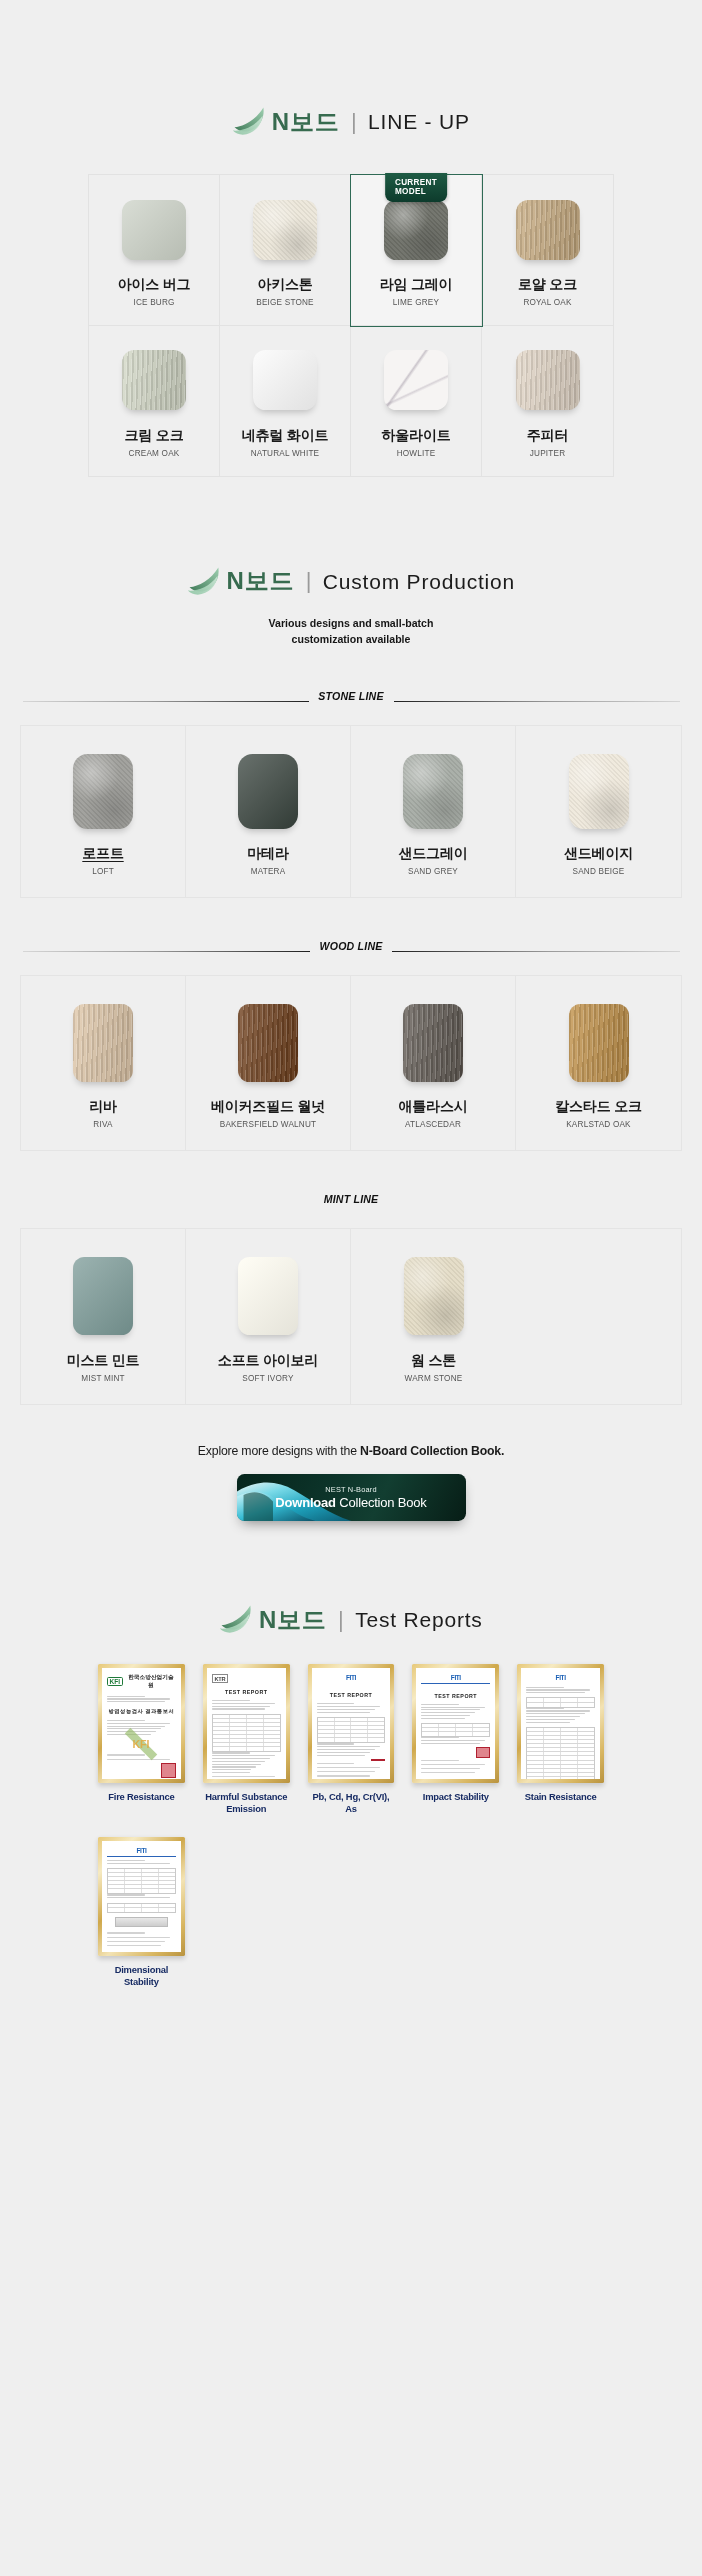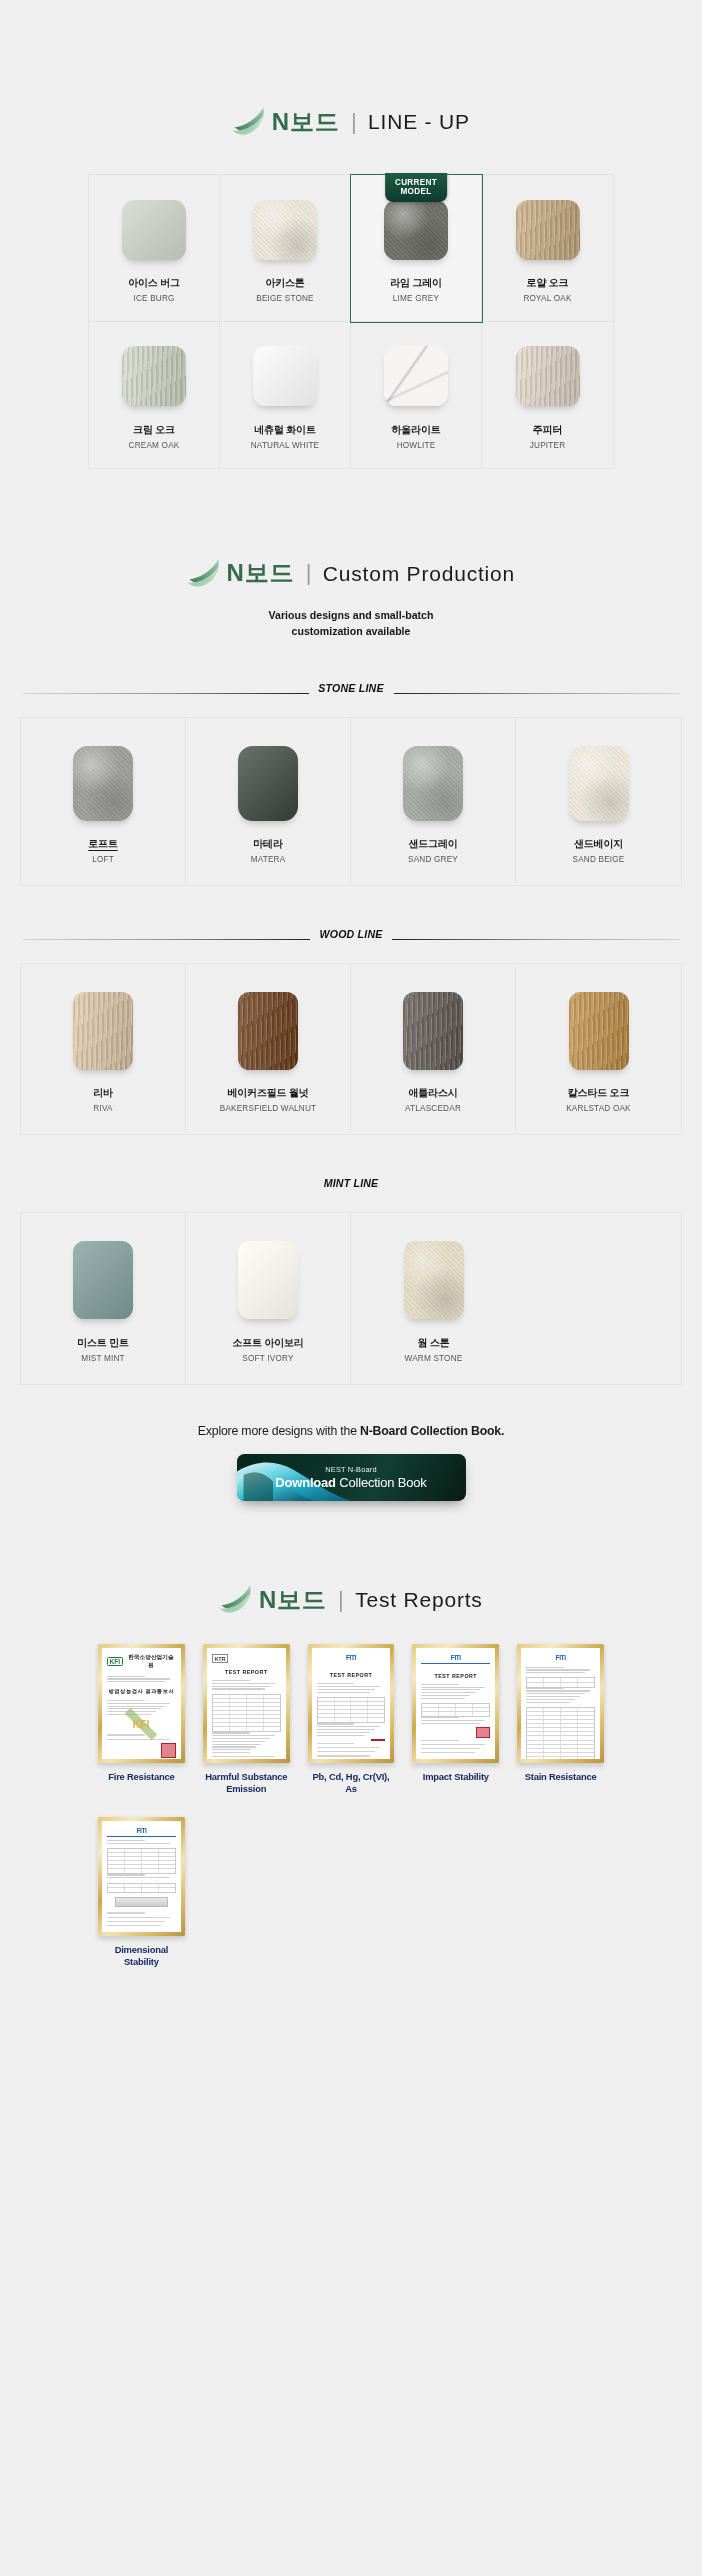--- a/index.html
+++ b/index.html
@@ -37,31 +37,31 @@
     padding:24.5px 4.9px 18px; text-align:center; position:relative;
   }
   .lineup-grid .lcell:nth-child(4n){ border-right:none; }
   .lineup-grid .lcell:nth-child(n+5){ border-bottom:none; }
   .lcell.current { outline:1.6px solid #2f6a55; outline-offset:-0.8px; z-index:4; background:#f4f4f4; }
   .badge-cm {
     position:absolute; top:-1.6px; left:50%; transform:translateX(-50%);
     background:linear-gradient(180deg,#1f5c45 0%,#0d3b2c 100%);
     color:#fff; font-size:8.2px; font-weight:700; line-height:9px;
     padding:4.9px 9.8px 5.7px; border-radius:0 0 7.4px 7.4px; letter-spacing:0.3px;
-    z-index:6; text-align:center; white-space:pre-line;
+    z-index:6; text-align:left; white-space:pre-line;
     box-shadow:0 1.6px 3.3px rgba(0,0,0,.18);
   }
   .swatch {
     width:64px; height:60px; margin:0 auto; border-radius:12.3px;
     box-shadow:0 4.9px 7.4px -3.3px rgba(0,0,0,.22);
     position:relative; overflow:hidden;
   }
   .swatch.tall { width:60px; height:75px; border-radius:14.7px; }
   .swatch.tall2 { width:60px; height:78px; border-radius:11.4px; }
-  .nm-kr { font-size:10px; font-weight:700; color:#1a1a1a; margin-top:16.3px; letter-spacing:-0.2px; }
+  .nm-kr { font-size:14px; font-weight:700; color:#1a1a1a; margin-top:16.3px; letter-spacing:-0.2px; }
   .nm-kr.underline { text-decoration:underline; text-underline-offset:2.5px; }
   .nm-en { font-size:8.2px; color:#555; margin-top:4.1px; letter-spacing:0.2px; }
 
   
   .sec-custom { padding:88px 0 0; }
   .custom-note {
     text-align:center; margin-top:18px; font-size:10.6px; font-weight:700;
     line-height:1.5; color:#161616;
   }
   .line-divider {

